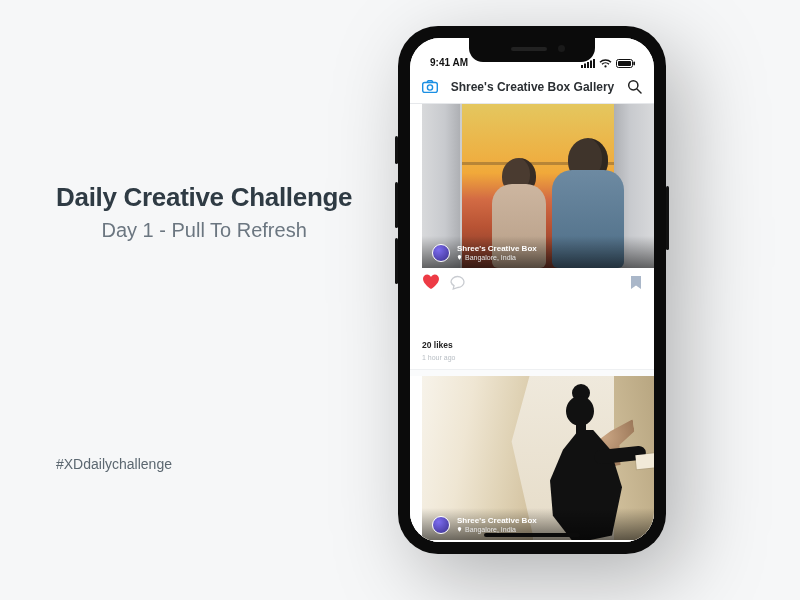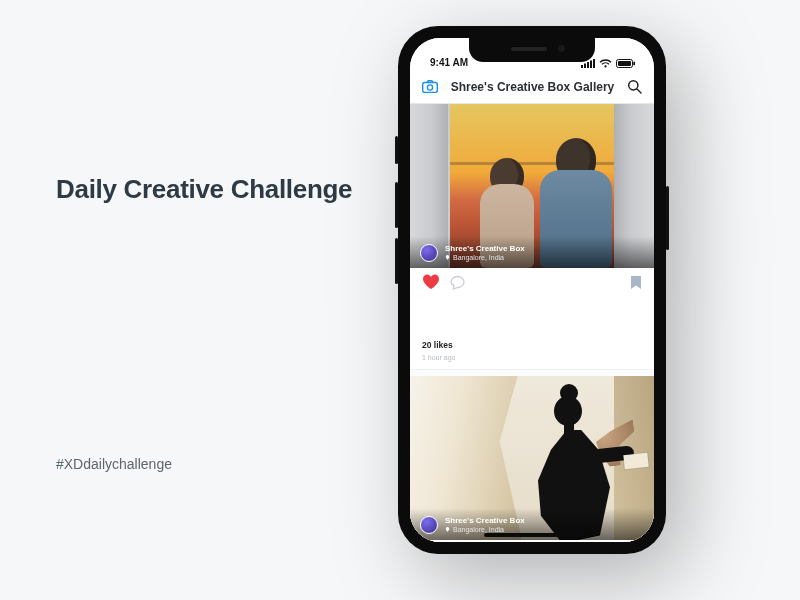--- a/index.html
+++ b/index.html
@@ -6,21 +6,21 @@
     body {
       width: 800px; height: 600px;
       background: #f6f7f8;
       font-family: -apple-system, BlinkMacSystemFont, "Segoe UI", Arial, sans-serif;
       position: relative;
       overflow: hidden;
     }
     .left-copy {
       position: absolute;
       left: 56px;
-      top: 174px;
+      top: 182px;
       color: #3a4752;
       text-align: center;
     }
     .headline {
       font-size: 26px;
       font-weight: 700;
       color: #2f3b44;
       letter-spacing: -0.3px;
     }
     .subline {
@@ -139,20 +139,21 @@
     .card {
       background: #fff;
       padding-bottom: 8px;
       border-bottom: 1px solid #eef0f2;
     }
     .card + .card { margin-top: 6px; }
     .art {
       height: 164px;
       position: relative;
       overflow: hidden;
+      margin-left: 12px;
     }
     
     .art1 {
       background: linear-gradient(180deg, #e4c75f 0%, #f1a93a 42%, #d36b44 58%, #b85334 75%, #7a3a2b 100%);
     }
     .curtainL, .curtainR {
       position: absolute; top: 0; bottom: 0; width: 40px;
       background: linear-gradient(90deg, #d8d9db 0%, #c8cace 60%, #aeb0b4 100%);
     }
     .curtainL { left: 0; border-right: 2px solid rgba(0,0,0,0.05);}
@@ -262,20 +263,21 @@
       width: 96px; height: 4px;
       background:#0b0b0b; border-radius: 3px;
       z-index: 60;
     }
   </style>
 </head>
 <body>
 
 <div class="left-copy">
   <div class="headline">Daily Creative Challenge</div>
+  <div class="subline">Day 1 - Pull To Refresh</div>
 </div>
 <div class="hashtag">#XDdailychallenge</div>
 
 <div class="phone-wrap">
   <div class="side-btn sb-left1"></div>
   <div class="side-btn sb-left2"></div>
   <div class="side-btn sb-left3"></div>
   <div class="side-btn sb-right"></div>
   <div class="phone-body">
     <div class="screen">

